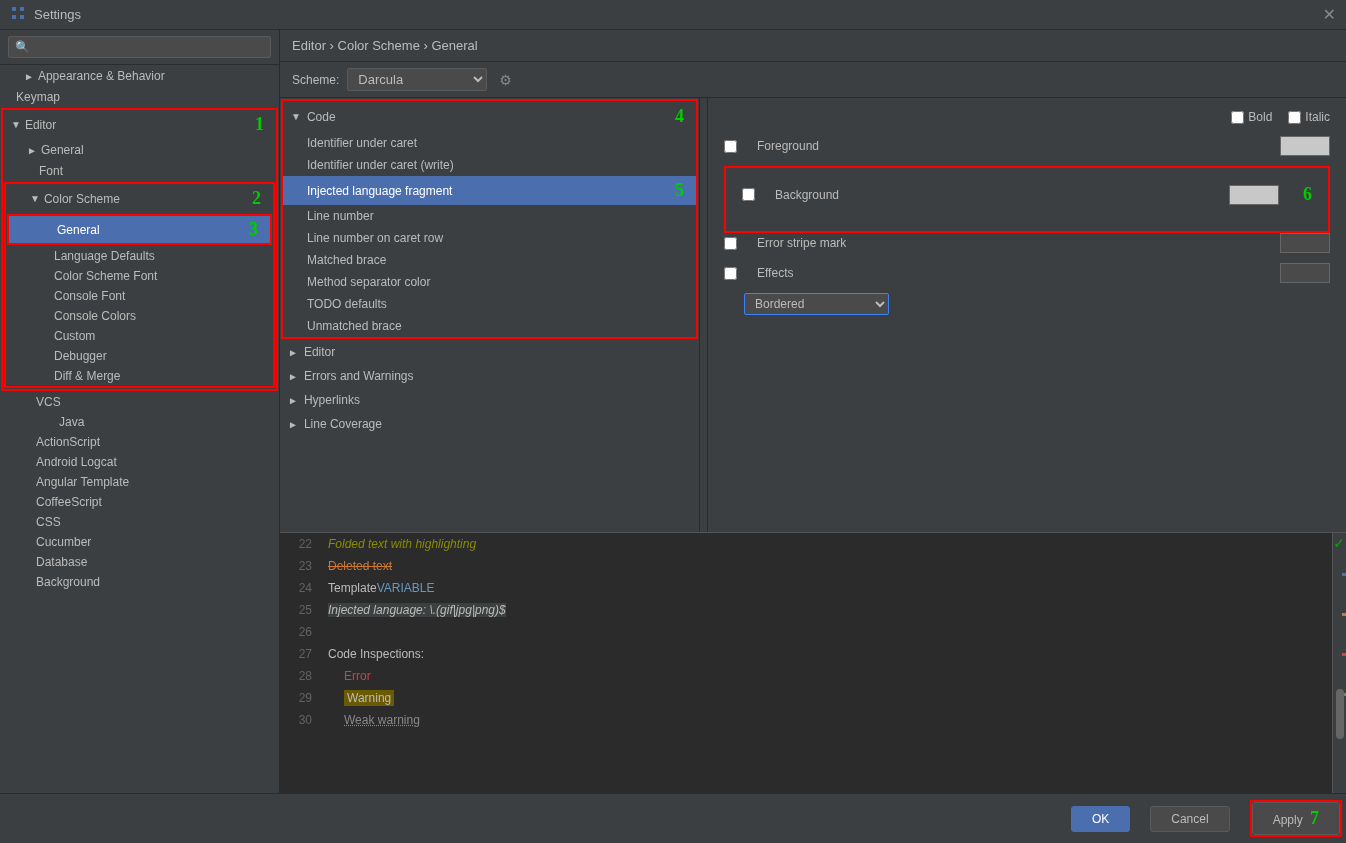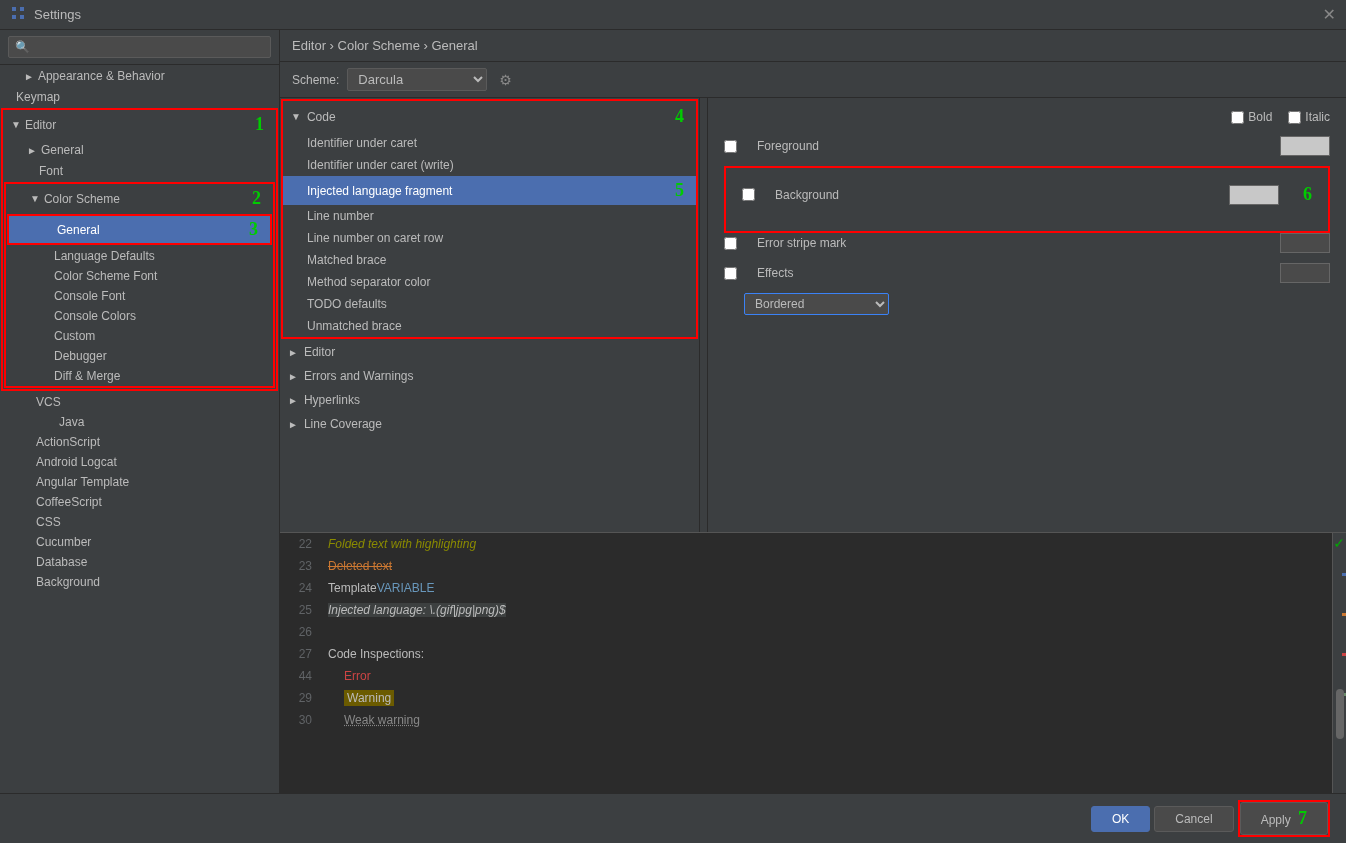--- a/index.html
+++ b/index.html
@@ -198,22 +198,22 @@
     }
 
     
     .bottom-bar {
       height: 50px;
       background: #3c3f41;
       border-top: 1px solid #2b2b2b;
       display: flex;
       align-items: center;
       justify-content: flex-end;
-      padding: 0 16px;
-      gap: 4px;
+      padding: 0 4px;
+      gap: 20px;
     }
     .btn {
       padding: 5px 20px;
       border-radius: 3px;
       font-size: 12px;
       cursor: pointer;
       border: 1px solid #5a5a5a;
     }
     .btn-ok {
       background: #4b6eaf;
@@ -543,21 +543,21 @@
           <div class="preview-line">
             <span class="line-num">26</span>
           </div>
 
           <div class="preview-line">
             <span class="line-num">27</span>
             <span style="color:#bbbbbb;">Code Inspections:</span>
           </div>
 
           <div class="preview-line">
-            <span class="line-num">44</span>
+            <span class="line-num">28</span>
             <span style="margin-left:16px;"></span>
             <span class="error-color">Error</span>
           </div>
 
           <div class="preview-line">
             <span class="line-num">29</span>
             <span style="margin-left:16px;"></span>
             <span class="warning-bg" style="color:#bbbbbb; padding:1px 3px;">Warning</span>
           </div>
 

